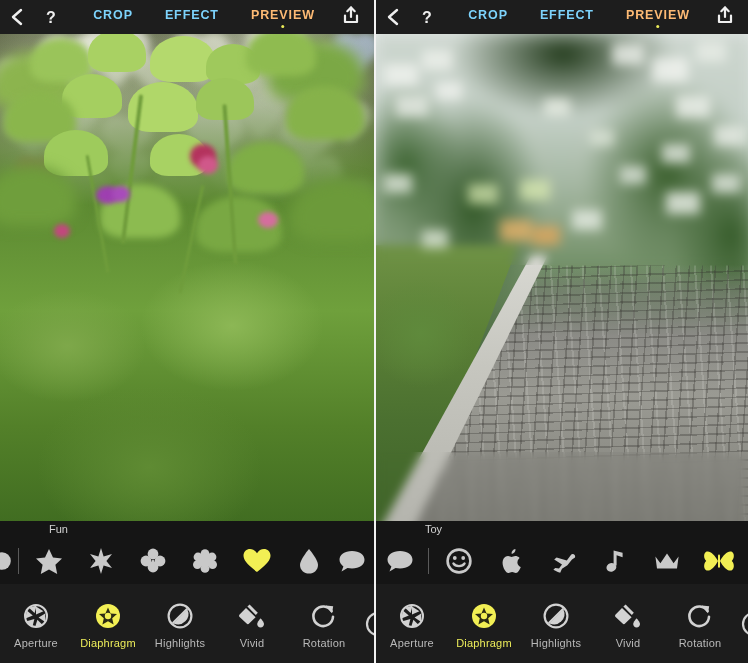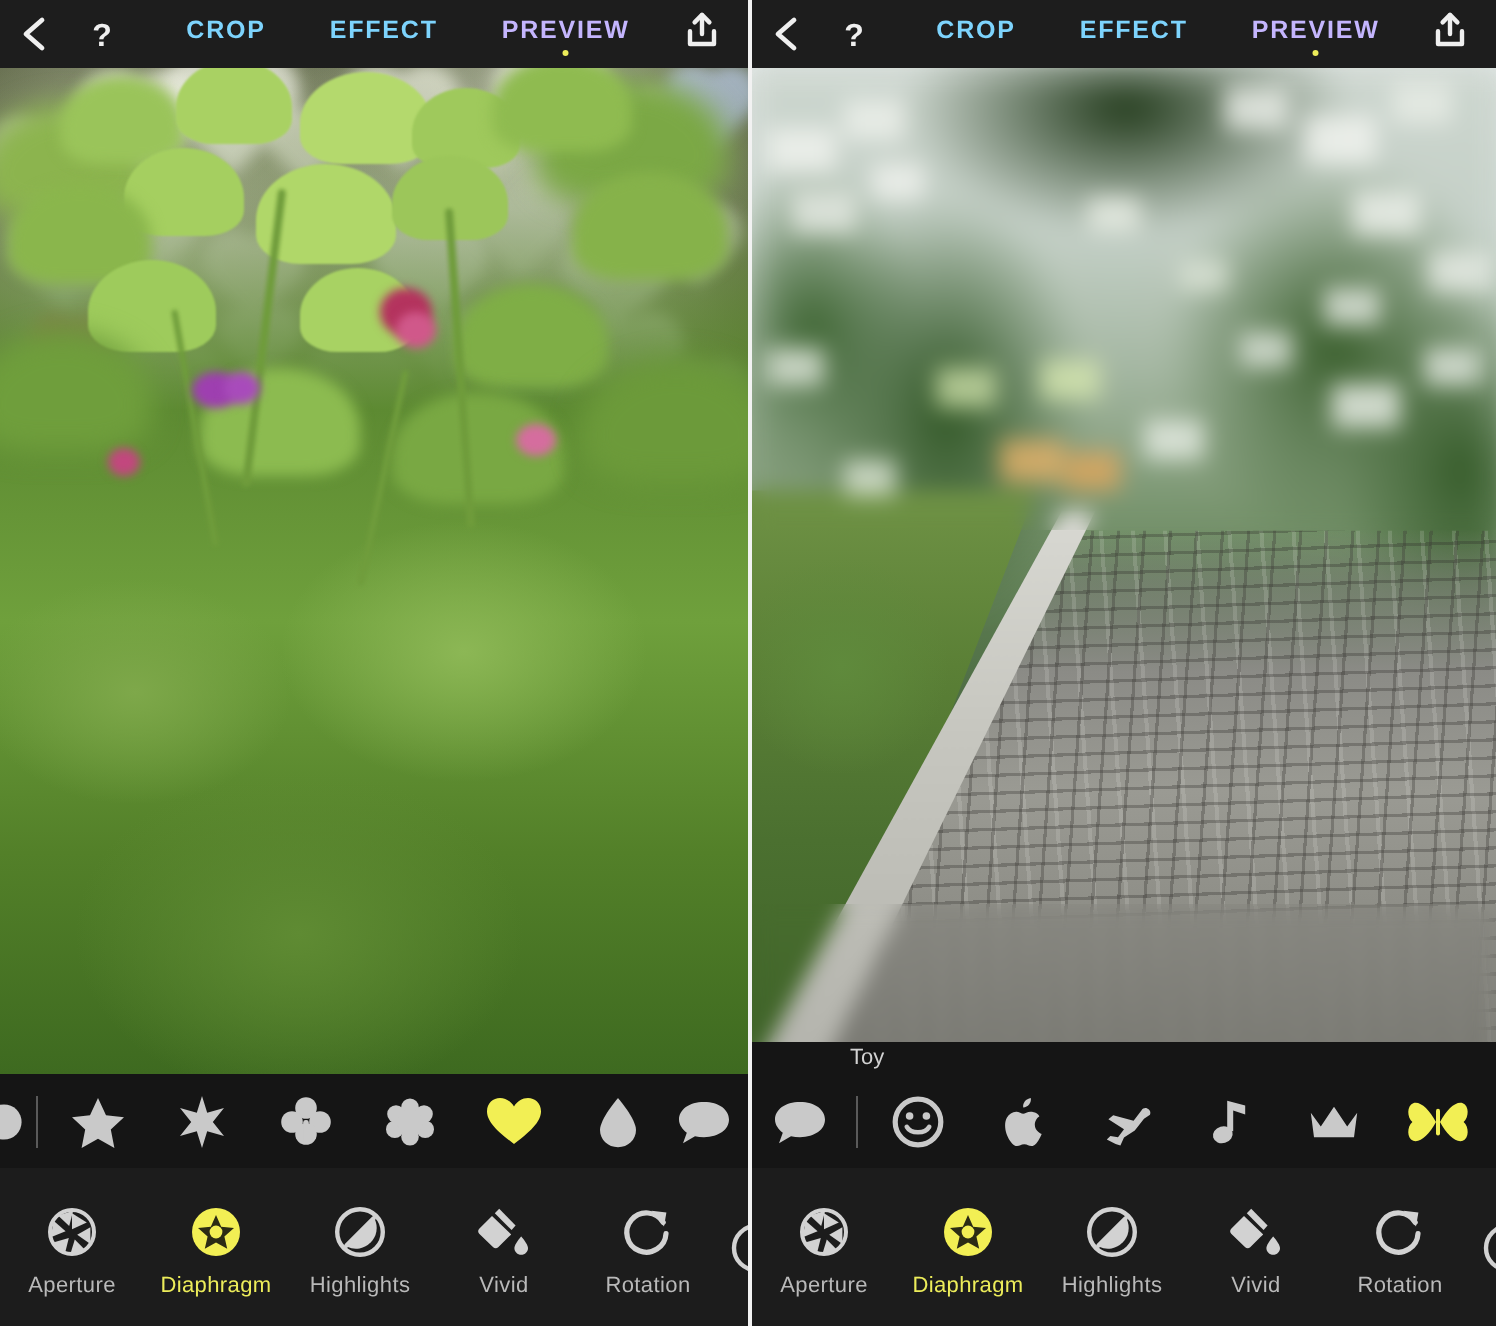--- a/index.html
+++ b/index.html
@@ -17,21 +17,21 @@
     display:flex; align-items:center; z-index:6;
   }
   .tb-icon{ width:34px; height:34px; display:flex; align-items:center; justify-content:center; }
   .tb-icon svg{ display:block; }
   .tb-spacer{ flex:0 0 12px; }
   .tb-tabs{ flex:1; display:flex; align-items:center; justify-content:center; gap:30px; }
   .tb-tab{
     position:relative; font-size:12.5px; letter-spacing:.9px; font-weight:700;
     color:#7dd3fc; padding:3px 1px 7px 1px;
   }
-  .tb-tab.active{ color:#c4b5fd; }
+  .tb-tab.active{ color:#fdba74; }
   .tb-dot{
     position:absolute; left:50%; bottom:1px; transform:translateX(-50%);
     width:3.5px; height:3.5px; border-radius:50%; background:#ecec5a;
   }
   .tb-right{ width:46px; display:flex; align-items:center; justify-content:center; }
 
   
   .photo{ position:absolute; left:0; top:34px; width:374px; height:503px; overflow:hidden; }
   .layer{ position:absolute; inset:0; }
 
@@ -328,20 +328,21 @@
         <div class="bloom" style="left:190px; top:110px; width:26px; height:24px; background:#b4335e;"></div>
         <div class="bloom" style="left:198px; top:122px; width:20px; height:18px; background:#d0588a;"></div>
         <div class="bloom" style="left:96px;  top:152px; width:24px; height:18px; background:#9e3fb0;"></div>
         <div class="bloom" style="left:112px; top:152px; width:18px; height:16px; background:#a84bbb;"></div>
         <div class="bloom" style="left:258px; top:178px; width:20px; height:16px; background:#d56d9e;"></div>
         <div class="bloom" style="left:54px;  top:190px; width:16px; height:14px; background:#c2477e;"></div>
       </div>
     </div>
 
     <div class="shapebar">
+      <div class="shapebar-label">Fun</div>
       <div class="shape-row">
         <div class="shape-cell" style="width:24px; margin-left:-10px;">
           <svg class="sh" width="30" height="30" viewBox="0 0 30 30">
               <circle cx="15" cy="15" r="11" fill="#c9c9c9"></circle>
             </svg>
         </div>
         <div class="shape-sep"></div>
         <div class="shape-cell" style="width:52px;">
           <svg class="sh" width="30" height="30" viewBox="0 0 30 30">
               <path d="M15 3 L19 11.6 L28 12.6 L21.4 18.8 L23.2 28 L15 23.4 L6.8 28 L8.6 18.8 L2 12.6 L11 11.6 Z" fill="#c9c9c9"></path>

